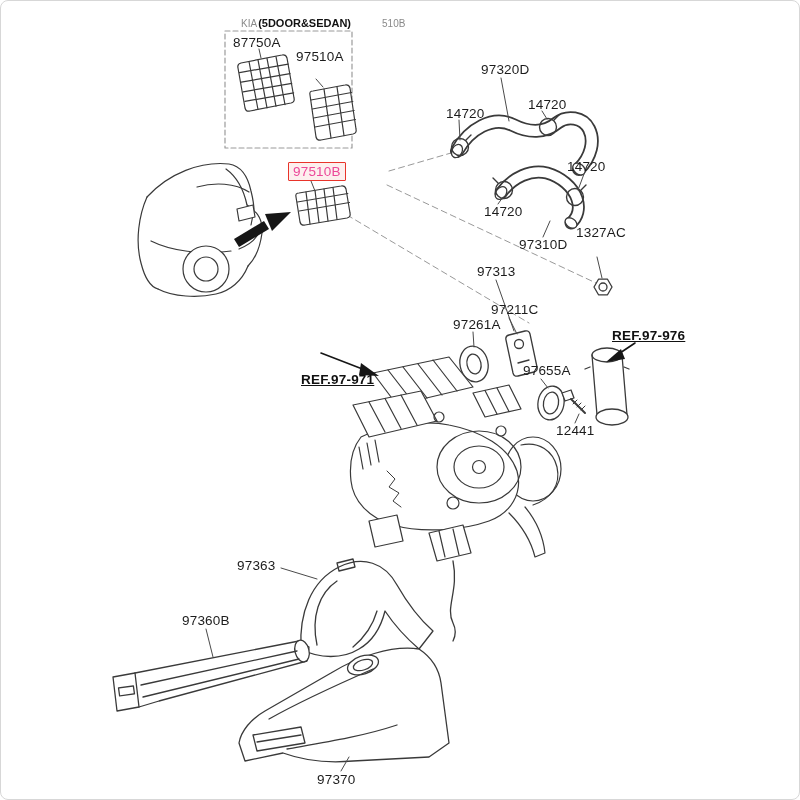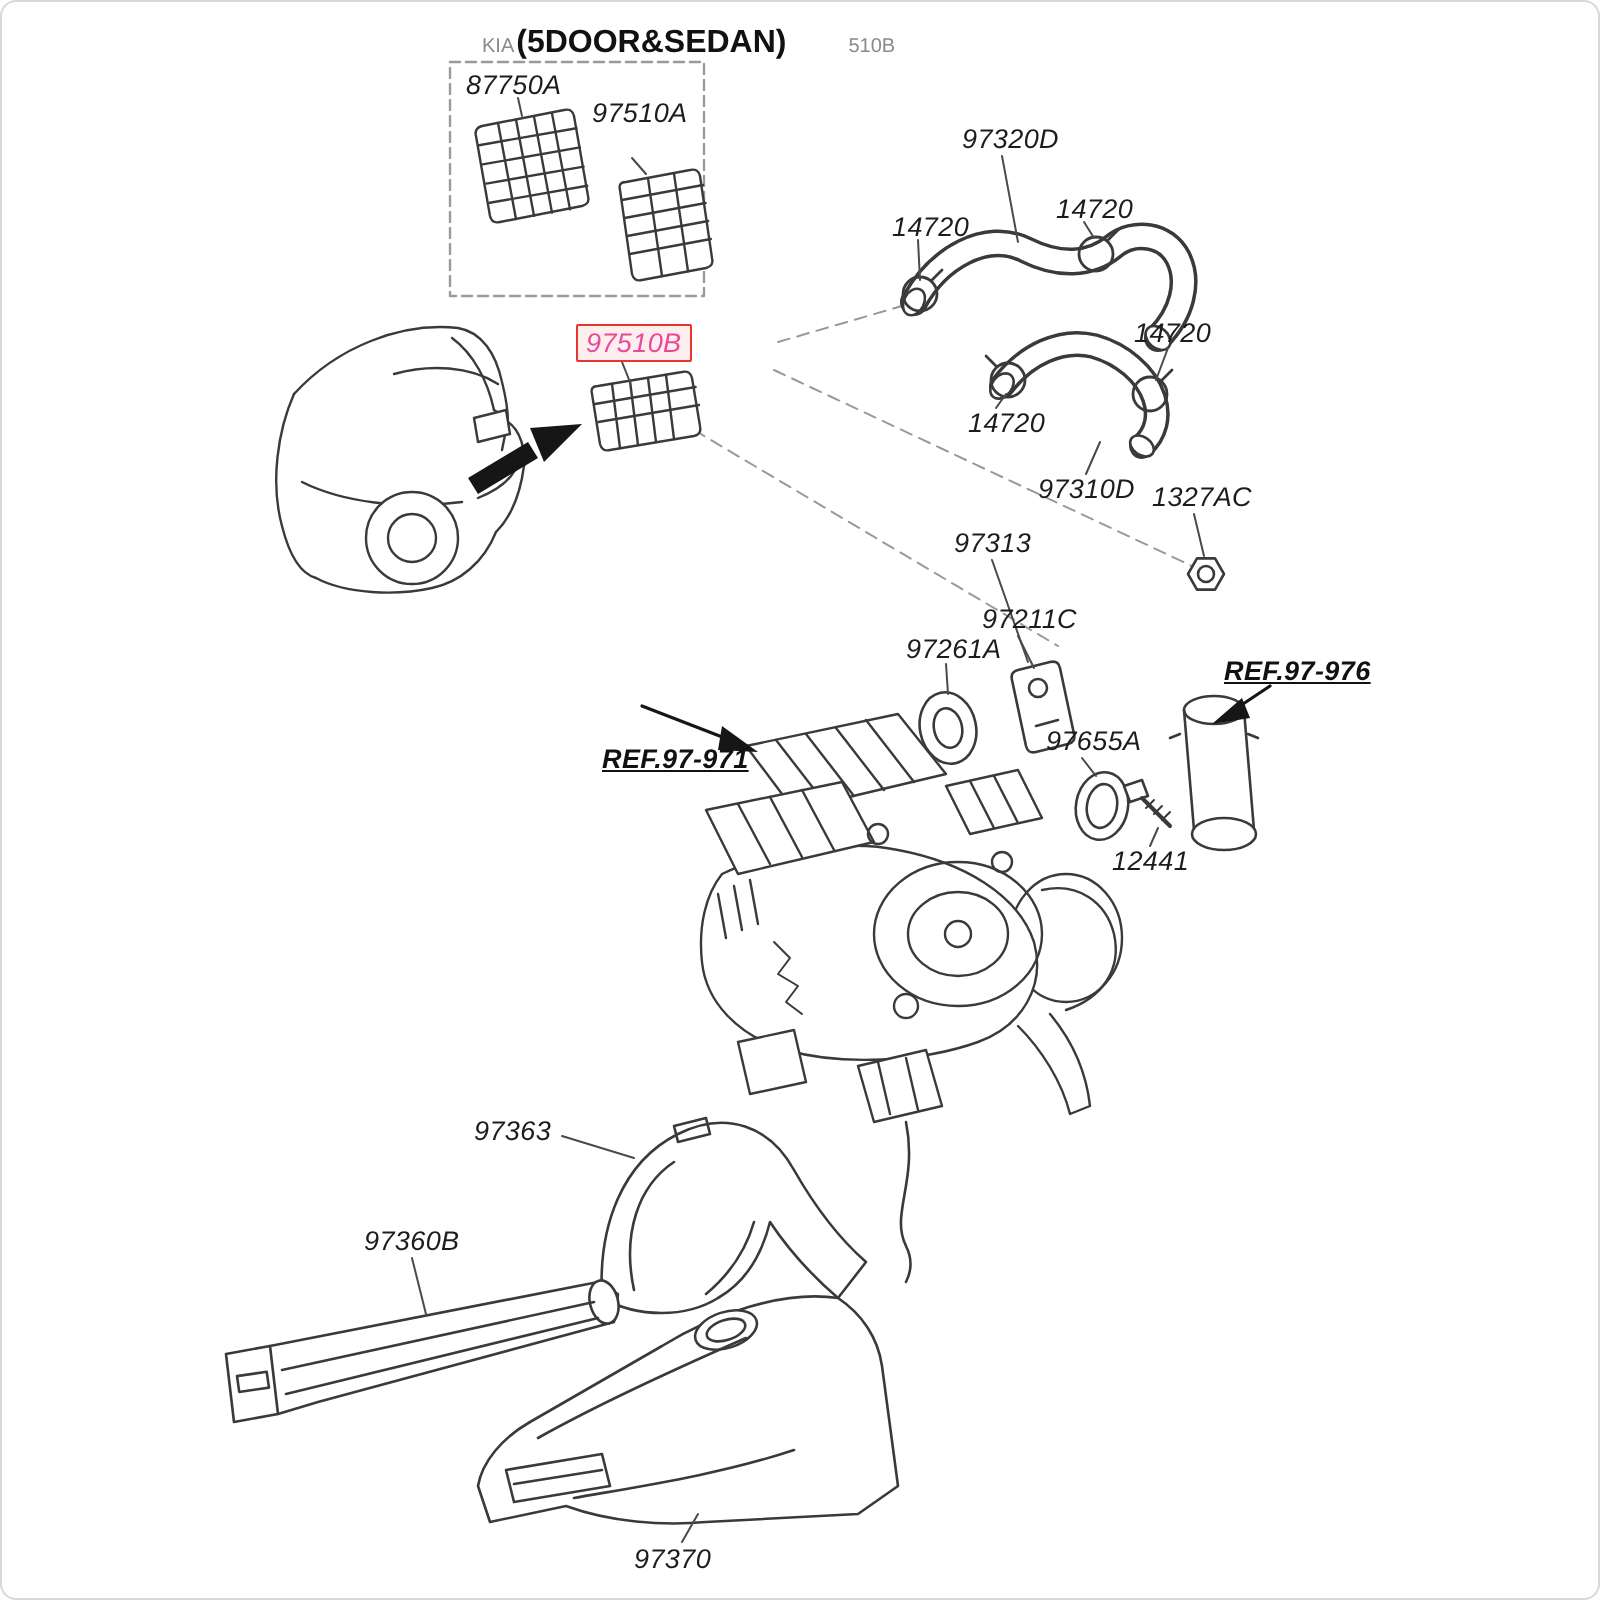--- a/index.html
+++ b/index.html
@@ -5,32 +5,32 @@
   html,body{margin:0;padding:0;background:#fff;}
   #stage{
     position:relative;width:798px;height:798px;margin:0 auto;
     background:#ffffff;border:1px solid #d7d7d7;border-radius:8px;
     font-family:"Liberation Sans", sans-serif;overflow:hidden;
   }
   #art{position:absolute;left:0;top:0;width:100%;height:100%;}
   #labels{position:absolute;left:0;top:0;width:100%;height:100%;}
   .lbl{
     position:absolute;font-size:13.5px;color:#1c1c1c;white-space:nowrap;
-    line-height:15px;letter-spacing:0.2px;cursor:pointer;font-style:italic;
+    line-height:15px;letter-spacing:0.2px;cursor:pointer;
   }
   .lbl.highlight{
     padding:1px 4px;border:1.5px solid #e8342a;color:#e8342a;
     background:rgba(232,52,42,0.08);border-radius:1px;
   }
   .lbl.ref{font-weight:bold;text-decoration:underline;font-size:13.5px;color:#111;}
   #header{
     position:absolute;left:210px;top:12px;white-space:nowrap;
   }
   #header .small{font-size:10px;color:#8a8a8a;padding-left:30px;}
-  #header .big{font-size:16px;font-weight:bold;color:#111;margin:0 1px;}
+  #header .big{font-size:11px;font-weight:bold;color:#111;margin:0 1px;}
 </style>
 </head>
 <body>
 
 <div id="stage">
 
   <svg id="art" viewBox="0 0 798 798" fill="none" stroke-linecap="round" stroke-linejoin="round">
 
     <g stroke="#999" stroke-width="1" stroke-dasharray="6 4">
       <path d="M388,170 L450,152"></path>
@@ -222,21 +222,21 @@
   <div id="labels">
       <div class="lbl plain" style="left: 232px; top: 34px;">87750A</div>
       <div class="lbl plain" style="left: 295px; top: 48px;">97510A</div>
       <div class="lbl highlight" style="left: 287px; top: 161px; color: #ec4899; border-color: rgb(232, 52, 42);">97510B</div>
       <div class="lbl plain" style="left: 480px; top: 61px;">97320D</div>
       <div class="lbl plain" style="left: 445px; top: 105px;">14720</div>
       <div class="lbl plain" style="left: 527px; top: 96px;">14720</div>
       <div class="lbl plain" style="left: 566px; top: 158px;">14720</div>
       <div class="lbl plain" style="left: 483px; top: 203px;">14720</div>
       <div class="lbl plain" style="left: 518px; top: 236px;">97310D</div>
-      <div class="lbl plain" style="left: 575px; top: 240px;">1327AC</div>
+      <div class="lbl plain" style="left: 575px; top: 224px;">1327AC</div>
       <div class="lbl plain" style="left: 476px; top: 263px;">97313</div>
       <div class="lbl plain" style="left: 490px; top: 301px;">97211C</div>
       <div class="lbl plain" style="left: 452px; top: 316px;">97261A</div>
       <div class="lbl ref" style="left: 300px; top: 335px; margin-top: 36px;">REF.97-971</div>
       <div class="lbl ref" style="left: 611px; top: 327px;">REF.97-976</div>
       <div class="lbl plain" style="left: 522px; top: 362px;">97655A</div>
       <div class="lbl plain" style="left: 555px; top: 422px;">12441</div>
       <div class="lbl plain" style="left: 236px; top: 557px;">97363</div>
       <div class="lbl plain" style="left: 181px; top: 612px;">97360B</div>
       <div class="lbl plain" style="left: 316px; top: 771px;">97370</div>

